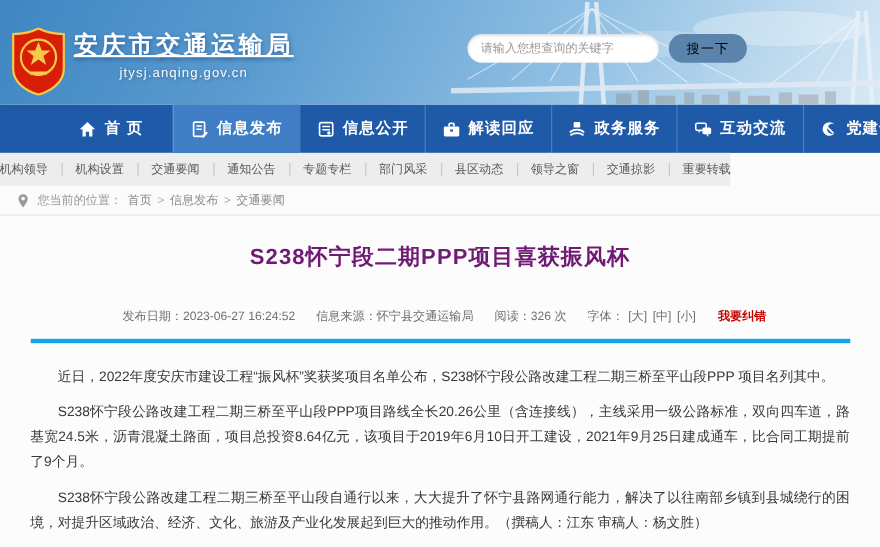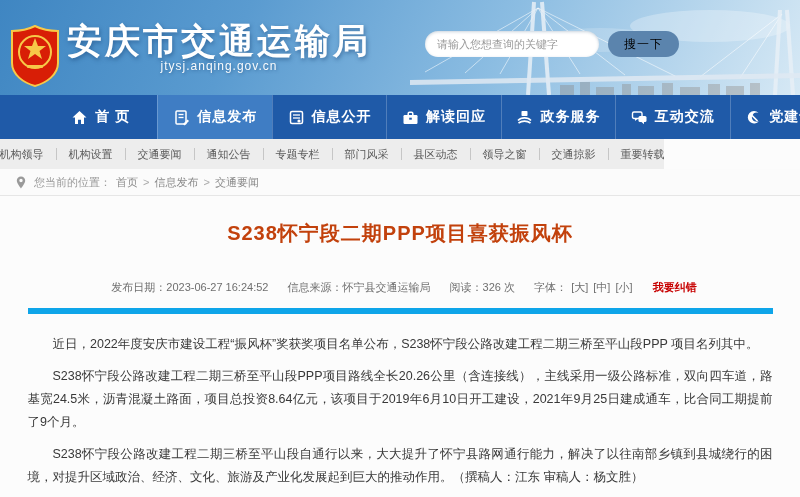--- a/index.html
+++ b/index.html
@@ -11,22 +11,22 @@
   
   .banner{
     position:relative;width:800px;height:95px;
     background:linear-gradient(115deg,#3f86c2 0%,#5a9bd0 30%,#8cbde2 62%,#d7e9f5 100%);
     overflow:hidden;
   }
   .bridge-art{position:absolute;right:0;top:0;pointer-events:none;}
   .brand{position:absolute;left:10px;top:25px;display:flex;align-items:flex-start;gap:7px;cursor:pointer;}
   .brand-text{display:inline-block;text-align:center;}
   .site-title{
-    color:#fff;font-size:35px;font-weight:bold;letter-spacing:3px;line-height:32px;
-    text-shadow:1px 2px 4px rgba(25,70,120,.55);white-space:nowrap;
+    color:#fff;font-size:22px;font-weight:bold;letter-spacing:3px;line-height:32px;
+    text-shadow:1px 2px 4px rgba(25,70,120,.55);white-space:nowrap;text-decoration:underline;
   }
   .site-url{
     color:rgba(255,255,255,.96);font-size:12px;letter-spacing:1px;margin-top:2px;
     text-shadow:1px 1px 3px rgba(25,70,120,.5);
   }
   .search{position:absolute;left:425px;top:31px;display:flex;gap:9px;align-items:center;}
   .search input{
     width:150px;height:26px;border:none;border-radius:13px;outline:none;
     padding:0 12px;font-size:11px;color:#444;background:#fff;
     box-shadow:0 1px 3px rgba(40,80,120,.25) inset;
@@ -61,26 +61,26 @@
   .breadcrumb{
     width:800px;height:27px;line-height:27px;background:#fbfbfb;border-bottom:1px solid #e6e6e6;
     font-size:11px;color:#999;padding-left:16px;box-sizing:border-box;display:flex;align-items:center;gap:5px;
   }
   .breadcrumb .pin{width:10px;height:13px;margin-right:3px;}
   .breadcrumb a{color:#8a8a8a;text-decoration:none;cursor:pointer;}
   .crumb-sep{color:#aaa;}
   
   .article{width:745px;margin:0 auto;}
   .article h1{
-    margin:24px 0 0 0;text-align:center;font-size:20px;color:#c2410c;
+    margin:24px 0 0 0;text-align:center;font-size:20px;color:#701a75;
     font-weight:bold;letter-spacing:1px;
   }
   .meta{
     margin-top:33px;text-align:center;font-size:11px;color:#6f6f6f;
-    padding-bottom:13px;border-bottom:6px solid #0ea5e9;white-space:nowrap;
+    padding-bottom:13px;border-bottom:4px solid #0ea5e9;white-space:nowrap;
   }
   .meta .group{margin:0 8px;}
   .meta .fontsize a{color:#6f6f6f;text-decoration:none;cursor:pointer;margin:0 1px;}
   .meta .correction{color:#c70000;font-weight:bold;cursor:pointer;margin-left:8px;}
   .content p{
     margin:9px 0 0 0;font-size:12.5px;line-height:23px;color:#383838;
     text-indent:2em;text-align:justify;
   }
   .content p:first-child{margin-top:19px;}
 </style>

